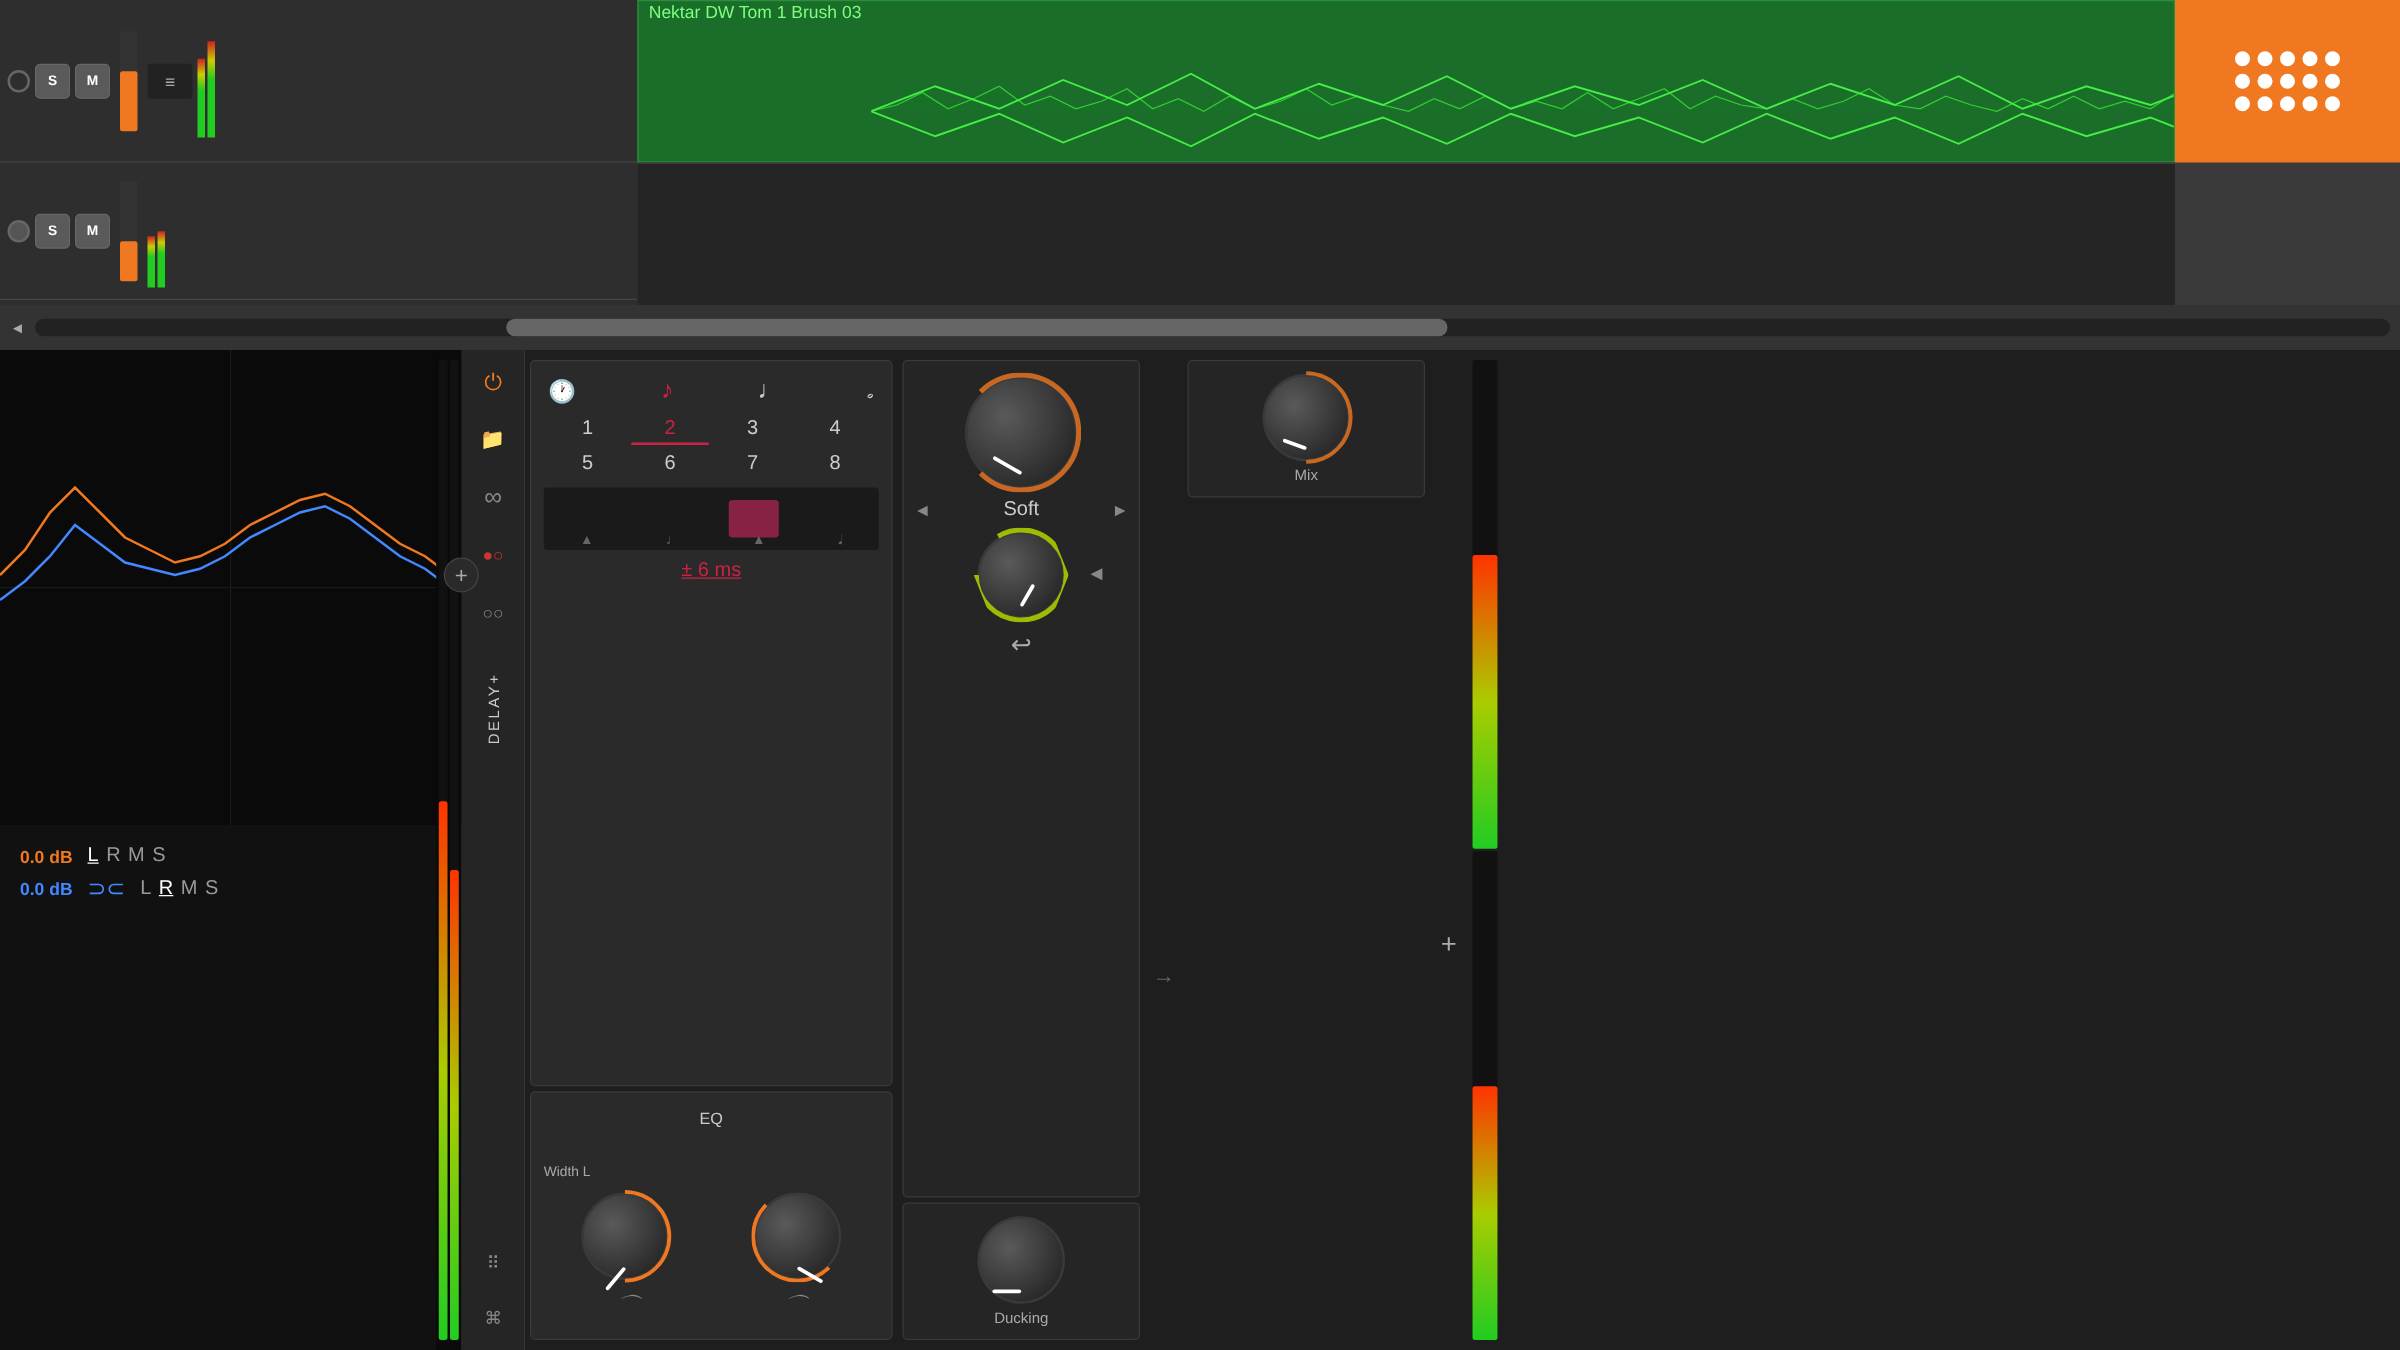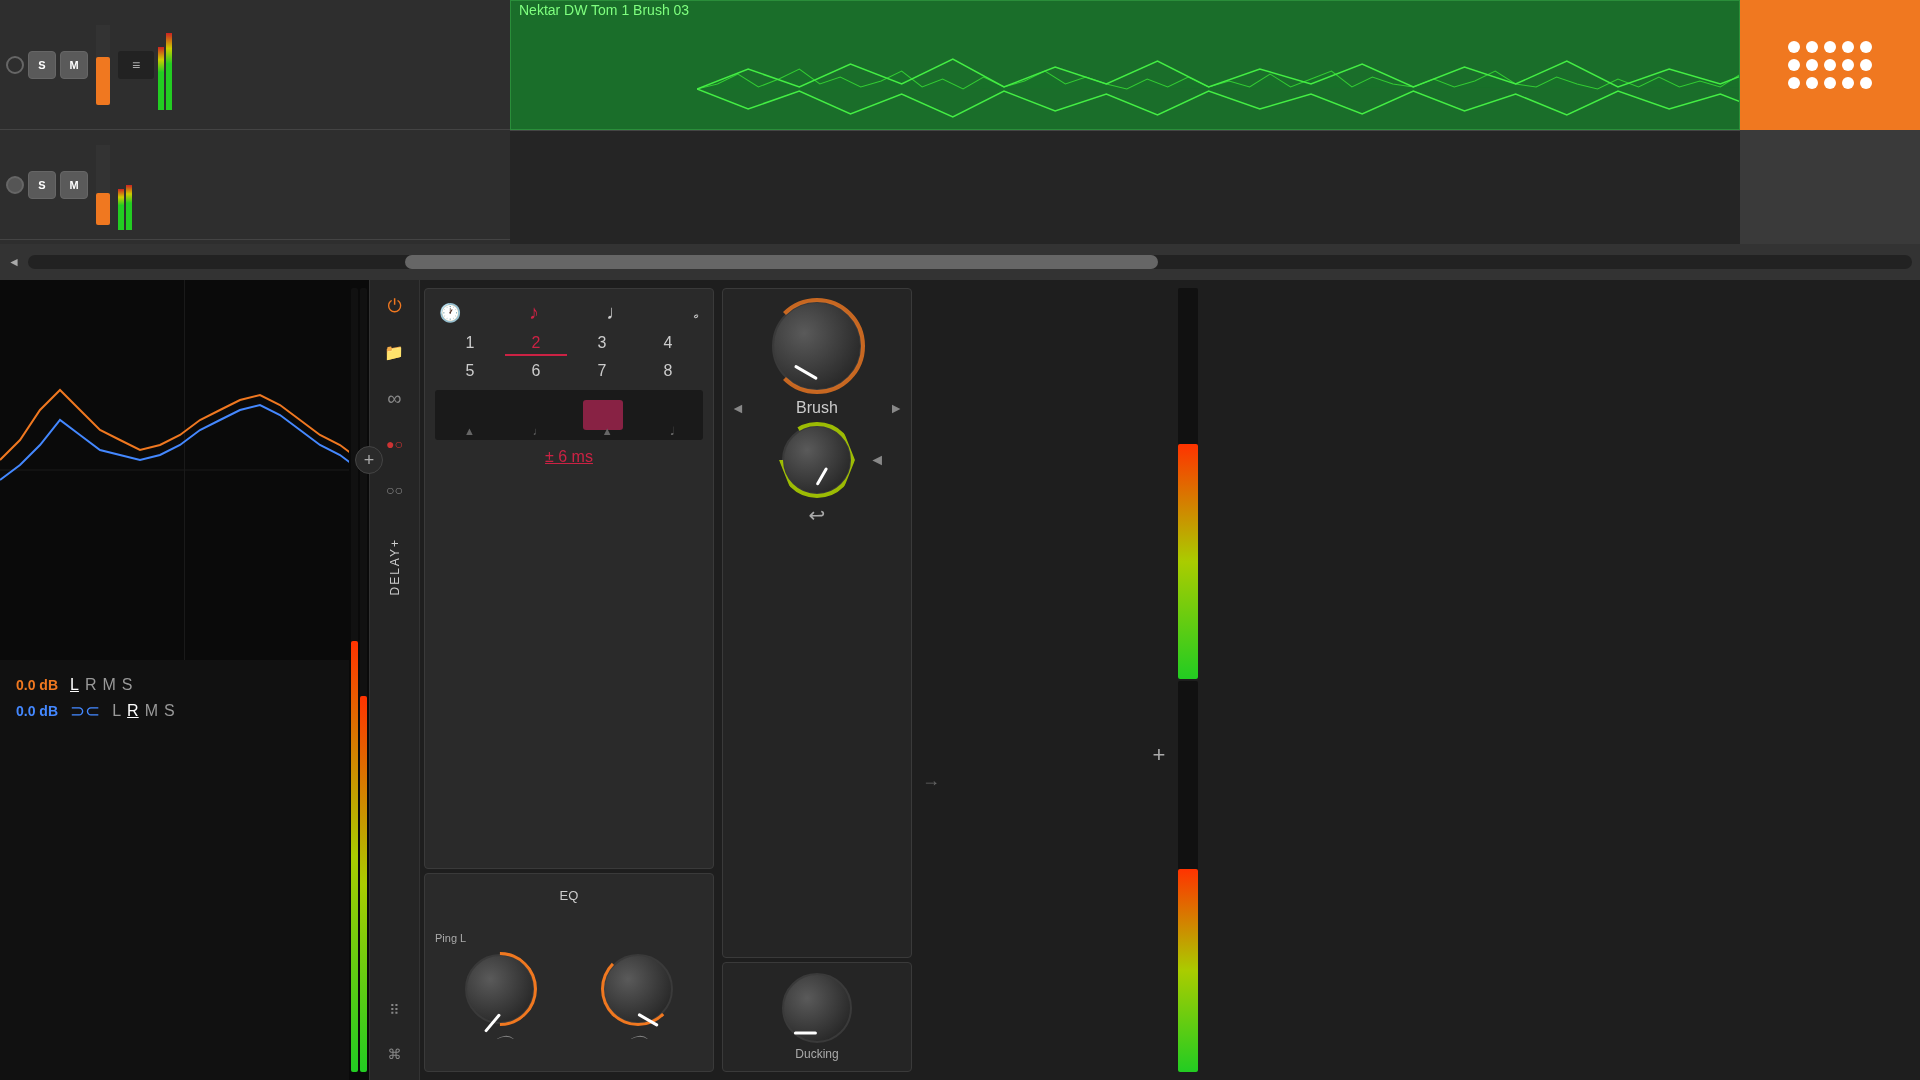--- a/index.html
+++ b/index.html
@@ -630,21 +630,21 @@
         <span>± 6 ms</span>
       </div>
     </div>
 
     <div style="background:#2a2a2a;border:1px solid #3a3a3a;border-radius:4px;padding:12px 10px;">
       <div style="text-align:center;margin-bottom:24px;">
         <span style="color:#ccc;font-size:13px;">EQ</span>
       </div>
 
       <div style="text-align:left;margin-bottom:8px;">
-        <span style="color:#aaa;font-size:11px;">Ping L</span>
+        <span style="color:#aaa;font-size:11px;">Width L</span>
       </div>
 
       <div style="display:flex;justify-content:space-around;gap:8px;">
 
         <div class="knob-container">
           <div class="knob knob-medium" style="position:relative;">
             <div style="position:absolute;inset:-4px;border-radius:50%;border:3px solid #f07820;border-bottom-color:transparent;border-left-color:transparent;transform:rotate(45deg);"></div>
             <div class="knob-indicator" style="transform:translateX(-50%) rotate(-140deg);height:35%;"></div>
           </div>
         </div>
@@ -671,21 +671,21 @@
         <div class="knob knob-large" style="position:relative;">
           <div style="position:absolute;inset:-5px;border-radius:50%;border:4px solid #f07820;
             clip-path:polygon(50% 50%, 0% 0%, 100% 0%, 100% 100%, 0% 100%);
             opacity:0.8;"></div>
           <div class="knob-indicator" style="transform:translateX(-50%) rotate(-60deg);height:30%;"></div>
         </div>
       </div>
 
       <div class="panel-nav">
         <span class="nav-arrow">◄</span>
-        <span class="panel-name">Brush</span>
+        <span class="panel-name">Soft</span>
         <span class="nav-arrow">►</span>
       </div>
 
       <div class="knob-container" style="position:relative;width:100%;display:flex;justify-content:center;">
         <div class="knob knob-medium" style="position:relative;">
           <div style="position:absolute;inset:-5px;border-radius:50%;border:4px solid #aacc00;
             clip-path:polygon(50% 50%, 20% 0%, 80% 0%, 100% 50%, 80% 100%, 20% 100%, 0% 50%);
             opacity:0.9;"></div>
           <div class="knob-indicator" style="transform:translateX(-50%) rotate(30deg);height:30%;"></div>
         </div>
@@ -705,20 +705,30 @@
       </div>
     </div>
   </div>
 
   <div style="display:flex;align-items:center;justify-content:center;width:30px;margin-top:200px;">
     <span style="color:#666;font-size:18px;">→</span>
   </div>
 
   <div style="display:flex;flex-direction:column;gap:4px;margin:8px 4px;width:190px;">
 
+    <div style="background:#252525;border:1px solid #3a3a3a;border-radius:4px;padding:10px 8px;display:flex;flex-direction:column;align-items:center;gap:6px;">
+      <div class="knob-container">
+        <div class="knob knob-medium" style="position:relative;">
+          <div style="position:absolute;inset:-4px;border-radius:50%;border:3px solid #f07820;
+            border-bottom-color:transparent;border-left-color:transparent;transform:rotate(45deg);opacity:0.8;"></div>
+          <div class="knob-indicator" style="transform:translateX(-50%) rotate(-70deg);height:30%;"></div>
+        </div>
+        <span class="knob-label">Mix</span>
+      </div>
+    </div>
   </div>
 
   <div style="display:flex;align-items:center;justify-content:center;width:30px;margin-top:150px;">
     <span style="color:#aaa;font-size:22px;">+</span>
   </div>
 
   <div style="width:20px;margin:8px 4px;display:flex;flex-direction:column;gap:2px;">
     <div style="flex:1;position:relative;background:#111;border-radius:2px;">
       <div style="position:absolute;bottom:0;left:0;right:0;height:60%;background:linear-gradient(to top,#22cc22,#aacc00,#ff3300);border-radius:2px;"></div>
     </div>

